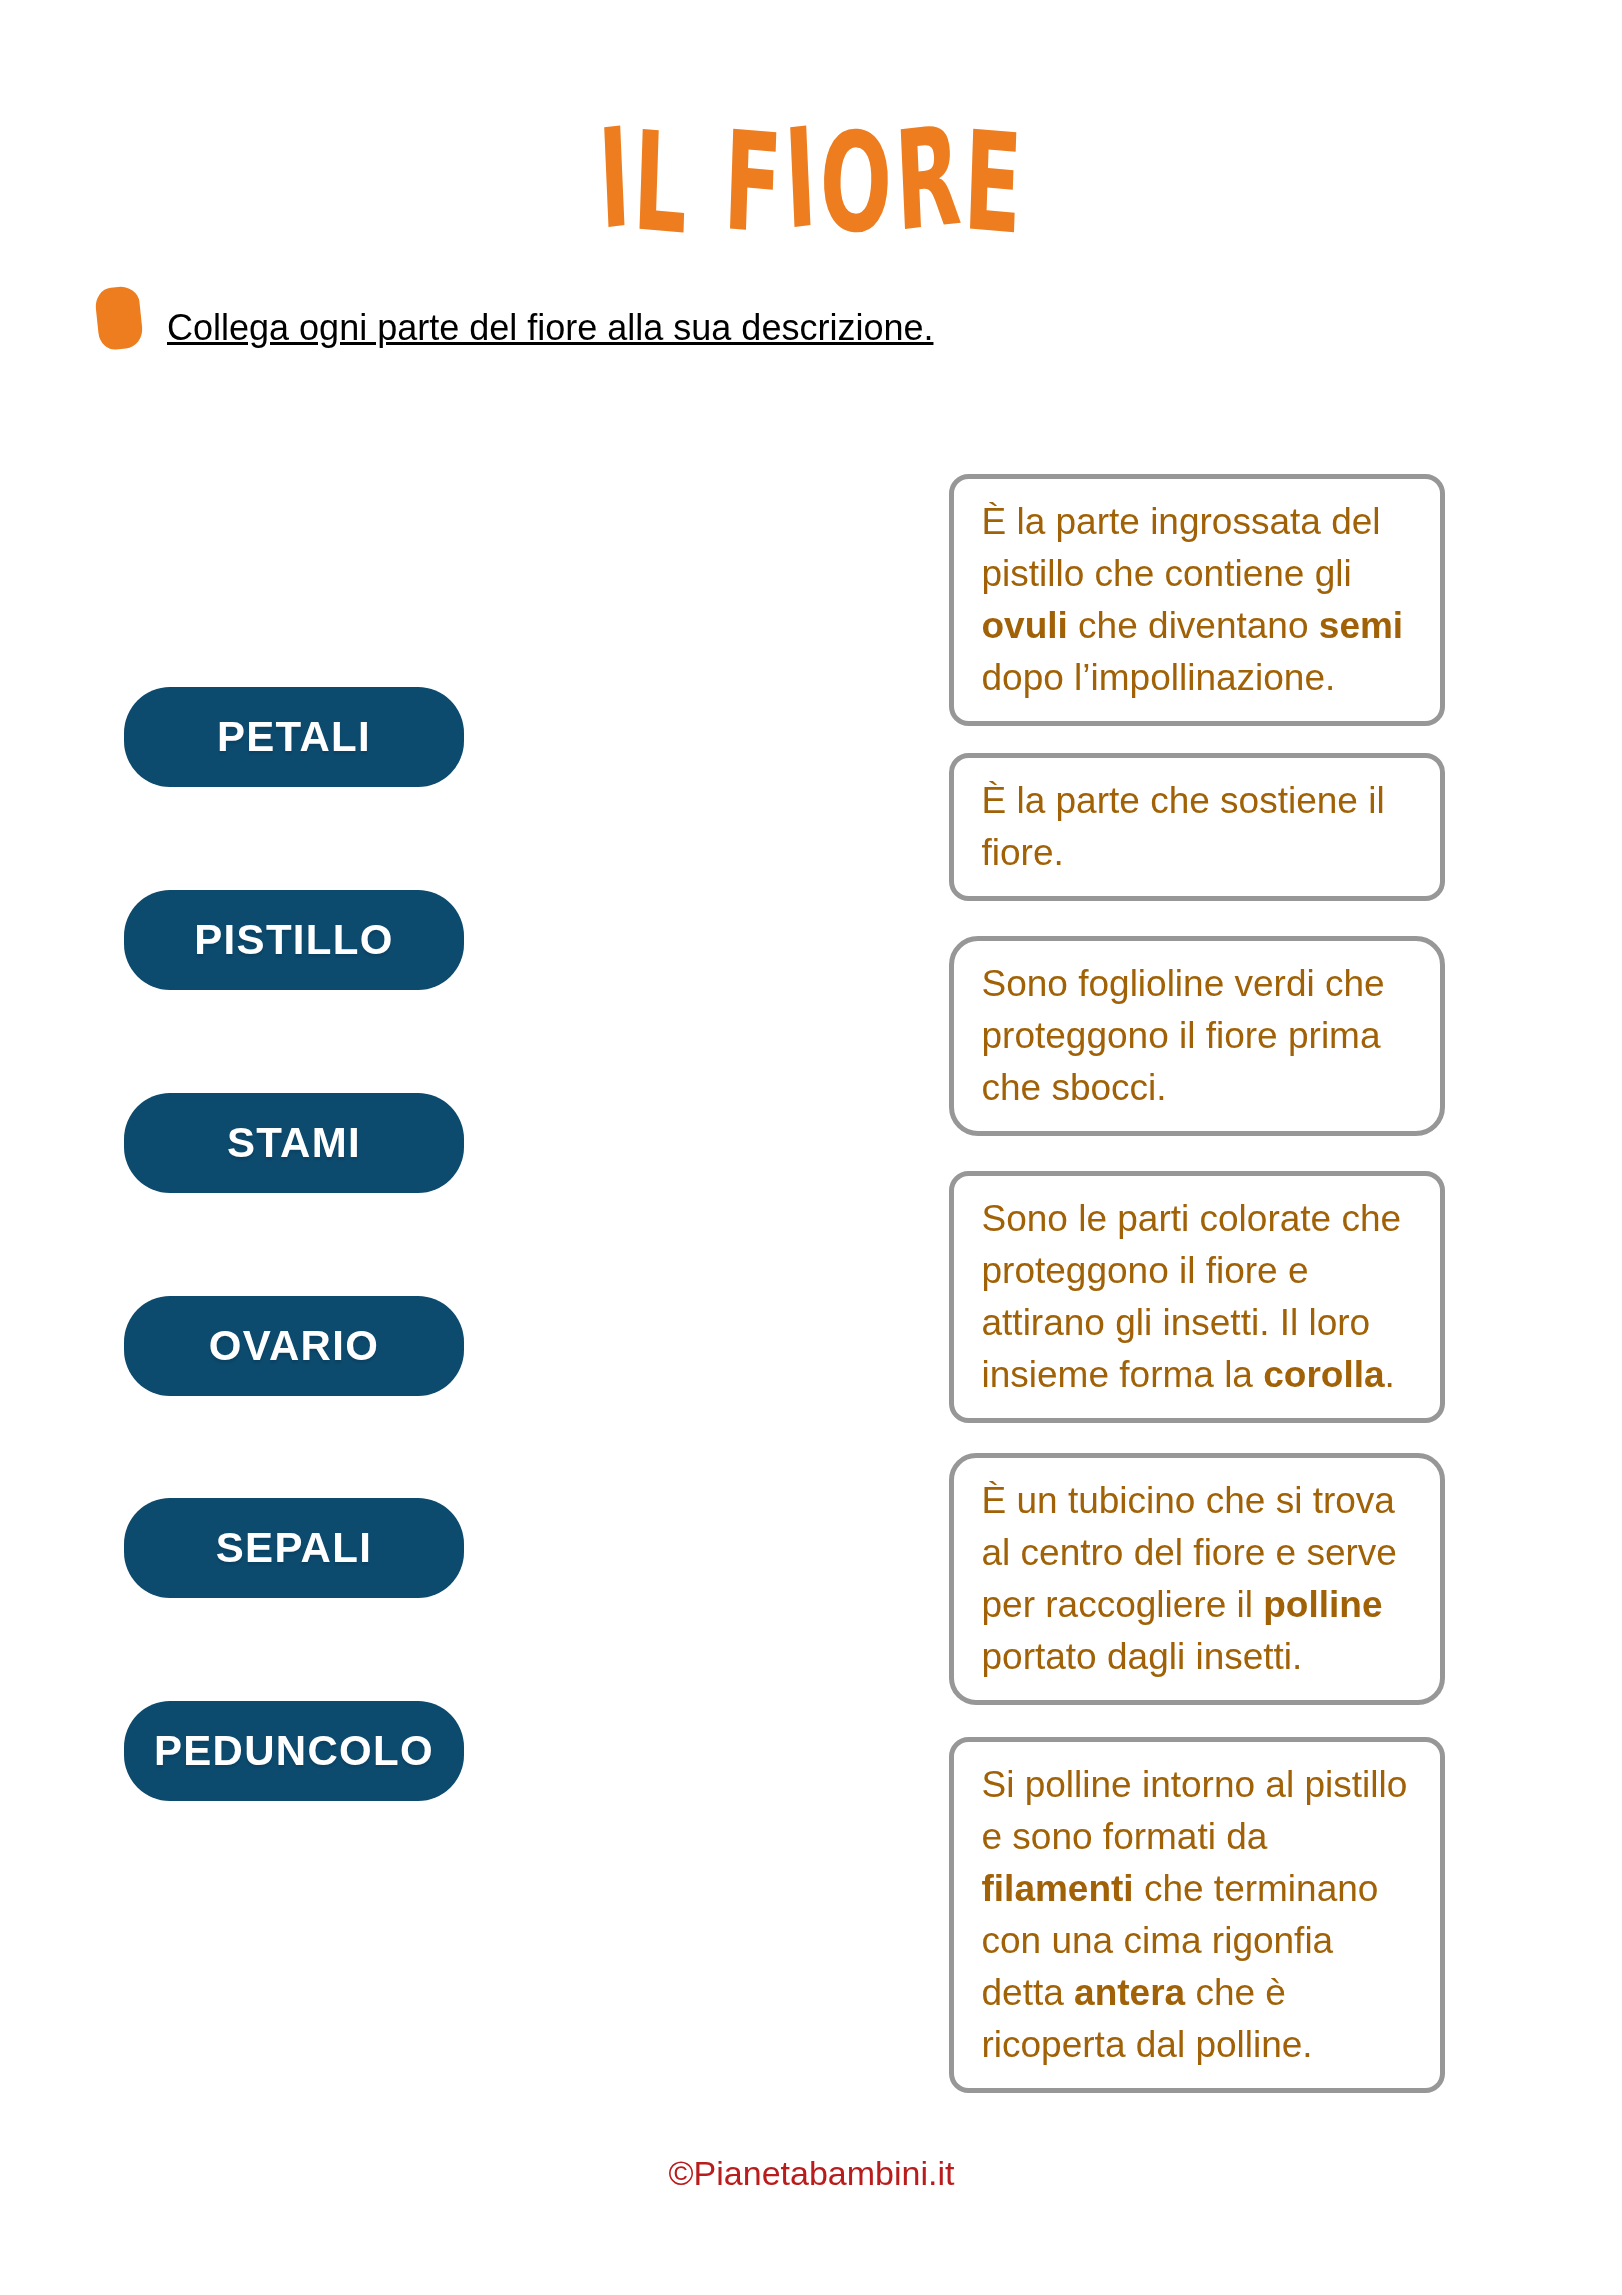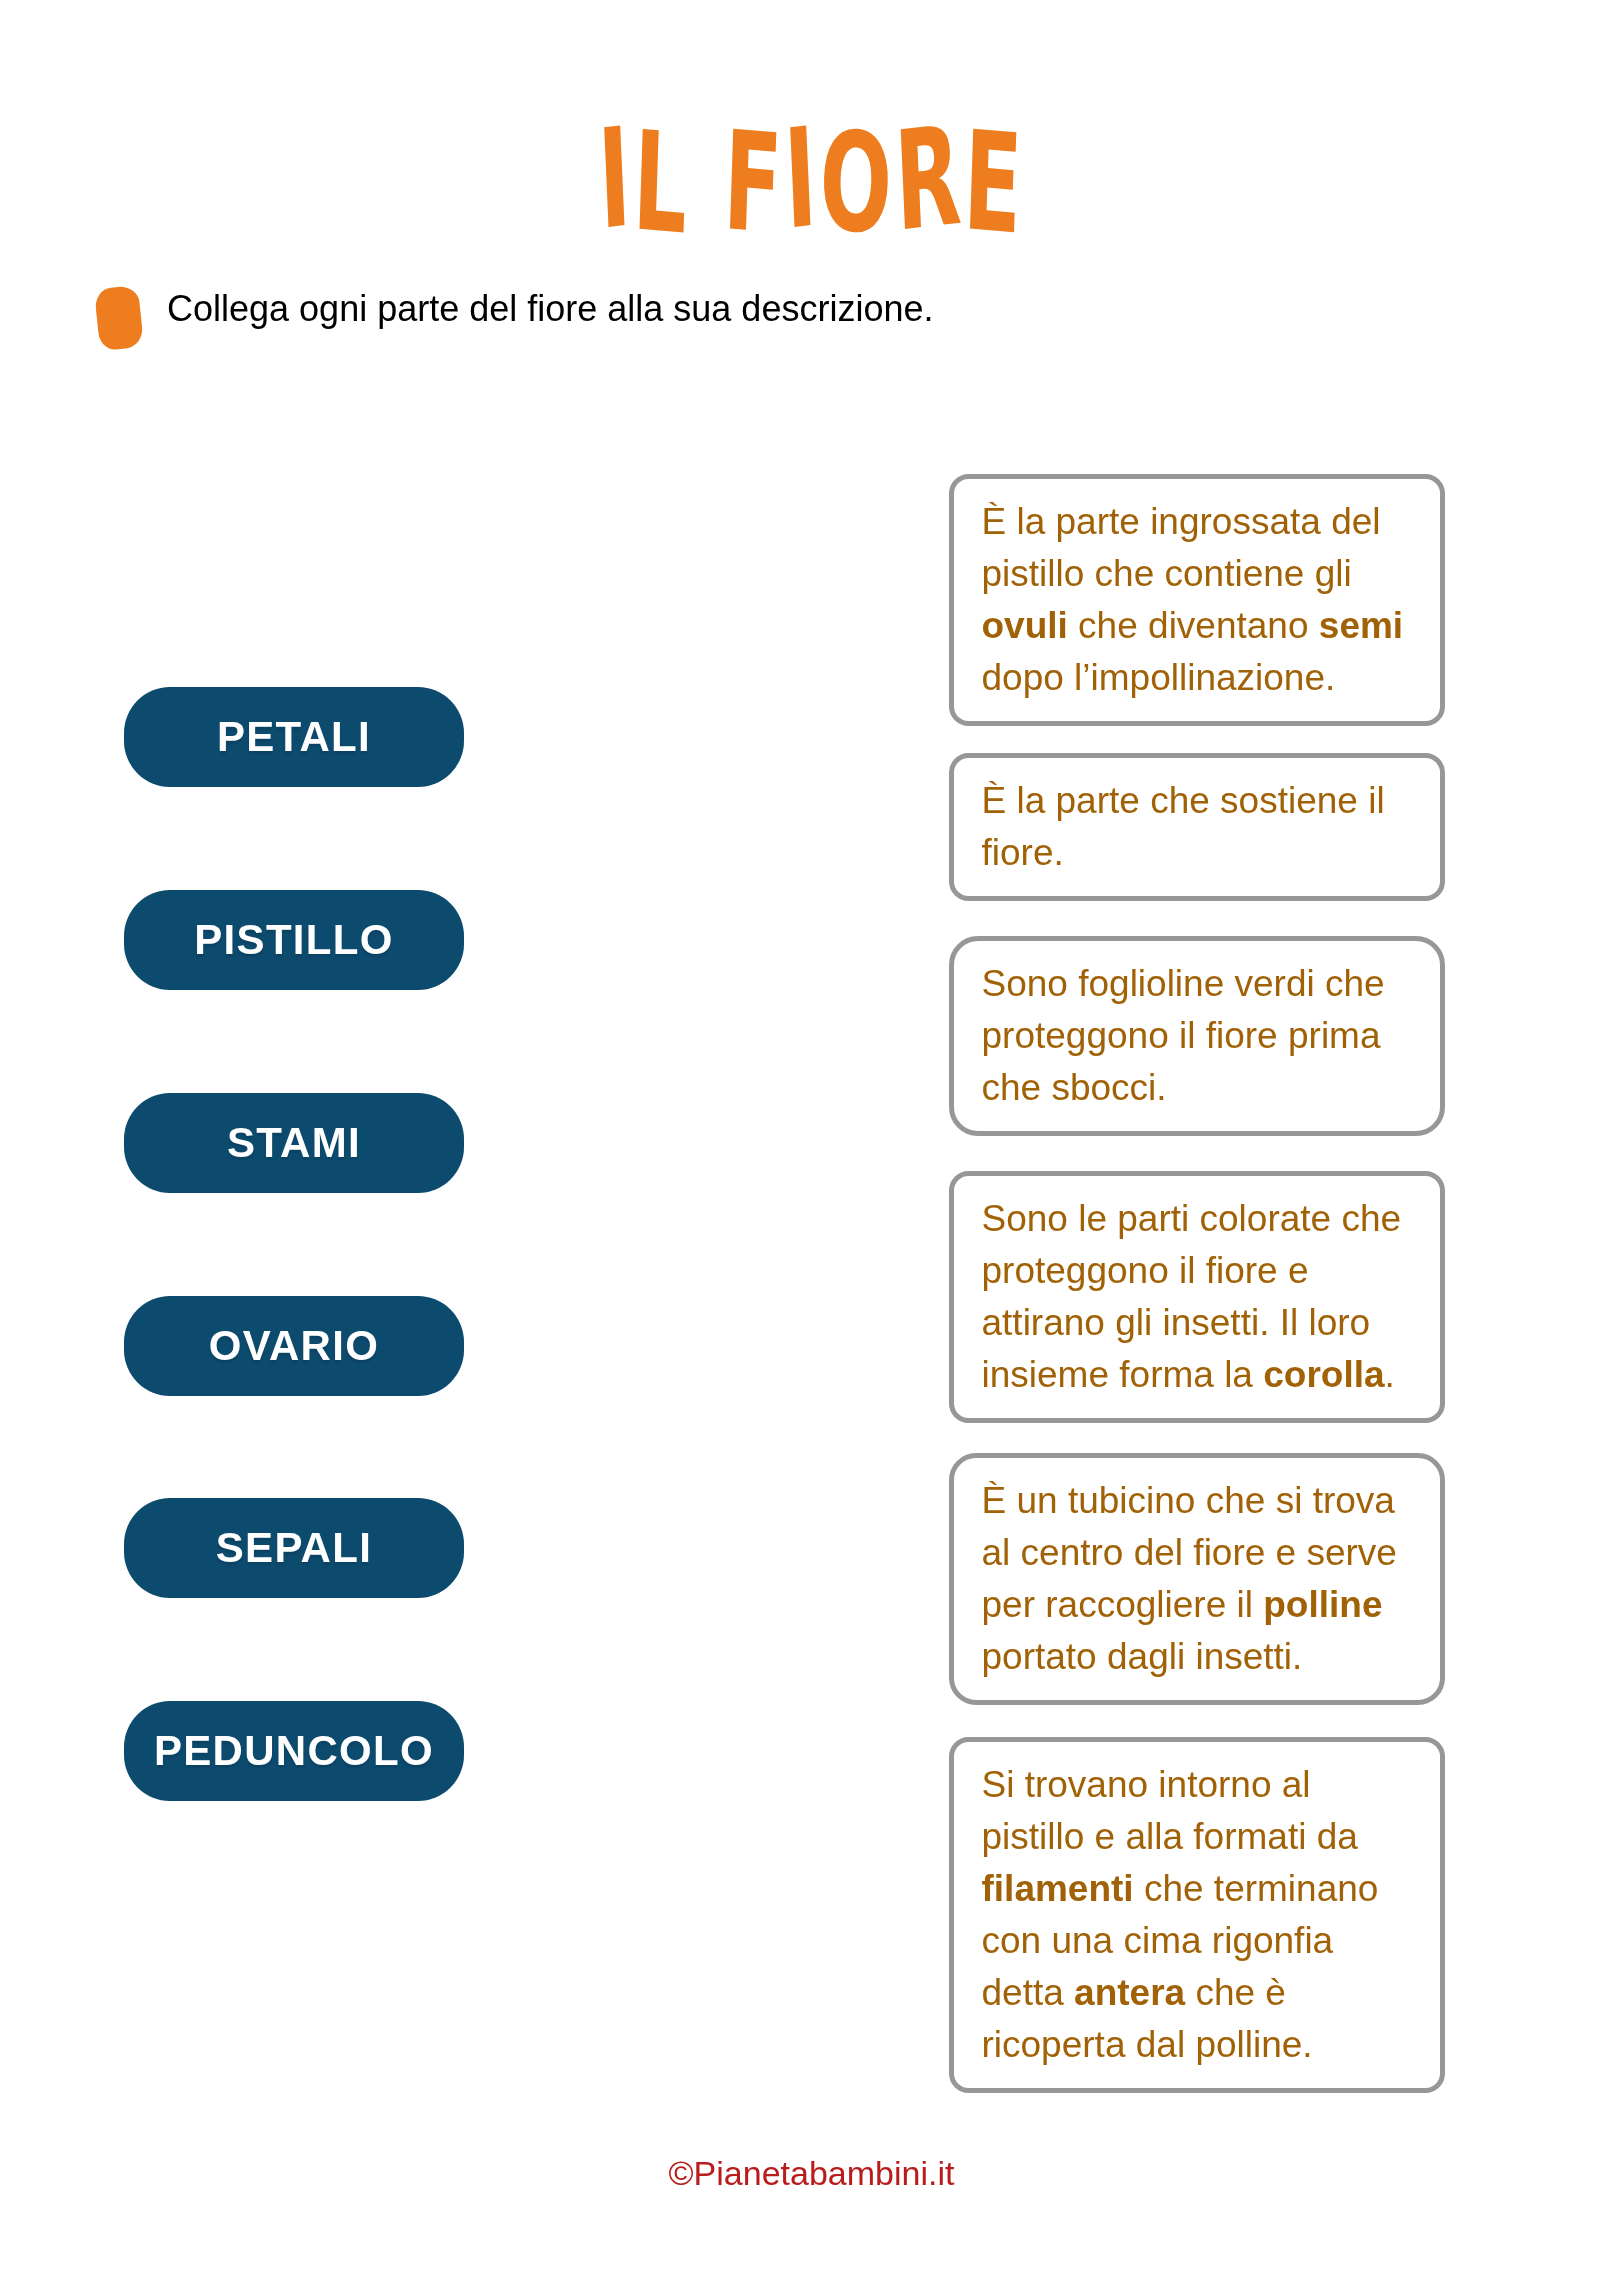--- a/index.html
+++ b/index.html
@@ -39,22 +39,23 @@
   .page-title span { display: inline-block; }
   .page-title span:nth-child(odd)  { transform: rotate(-4deg) translateY(2px); }
   .page-title span:nth-child(even) { transform: rotate(3deg) translateY(6.5px); }
 
   
   .instruction-row {
     position: absolute;
     top: 287px;
     left: 97px;
     display: flex;
-    align-items: flex-start;
+    align-items: flex-end;
     gap: 26px;
+    text-decoration: underline;
   }
   .bullet-blob {
     width: 44px;
     height: 62px;
     background: #ED7D1E;
     border-radius: 17px 19.6px 18.3px 15.7px / 19.6px 17px 19.6px 18.3px;
     transform: rotate(-6deg);
     flex: 0 0 auto;
   }
   .instruction-text {
@@ -137,16 +138,16 @@
 <div class="pill p3">STAMI</div>
 <div class="pill p4">OVARIO</div>
 <div class="pill p5">SEPALI</div>
 <div class="pill p6">PEDUNCOLO</div>
 
 <div class="desc-box d1"><span>È la parte ingrossata del pistillo che contiene gli </span><span class="b">ovuli</span><span> che diventano </span><span class="b">semi</span><span> dopo l’impollinazione.</span></div>
 <div class="desc-box d2"><span>È la parte che sostiene il fiore.</span></div>
 <div class="desc-box d3"><span>Sono foglioline verdi che proteggono il fiore prima che sbocci.</span></div>
 <div class="desc-box d4"><span>Sono le parti colorate che proteggono il fiore e attirano gli insetti. Il loro insieme forma la </span><span class="b">corolla</span><span>.</span></div>
 <div class="desc-box d5"><span>È un tubicino che si trova al centro del fiore e serve per raccogliere il </span><span class="b">polline</span><span> portato dagli insetti.</span></div>
-<div class="desc-box d6"><span>Si trovano intorno al pistillo e alla formati da </span><span class="b">filamenti</span><span> che terminano con una cima rigonfia detta </span><span class="b">antera</span><span> che è ricoperta dal polline.</span></div>
+<div class="desc-box d6"><span>Si polline intorno al pistillo e sono formati da </span><span class="b">filamenti</span><span> che terminano con una cima rigonfia detta </span><span class="b">antera</span><span> che è ricoperta dal polline.</span></div>
 
 <div class="footer">©Pianetabambini.it</div>
 
 
 </body></html>

